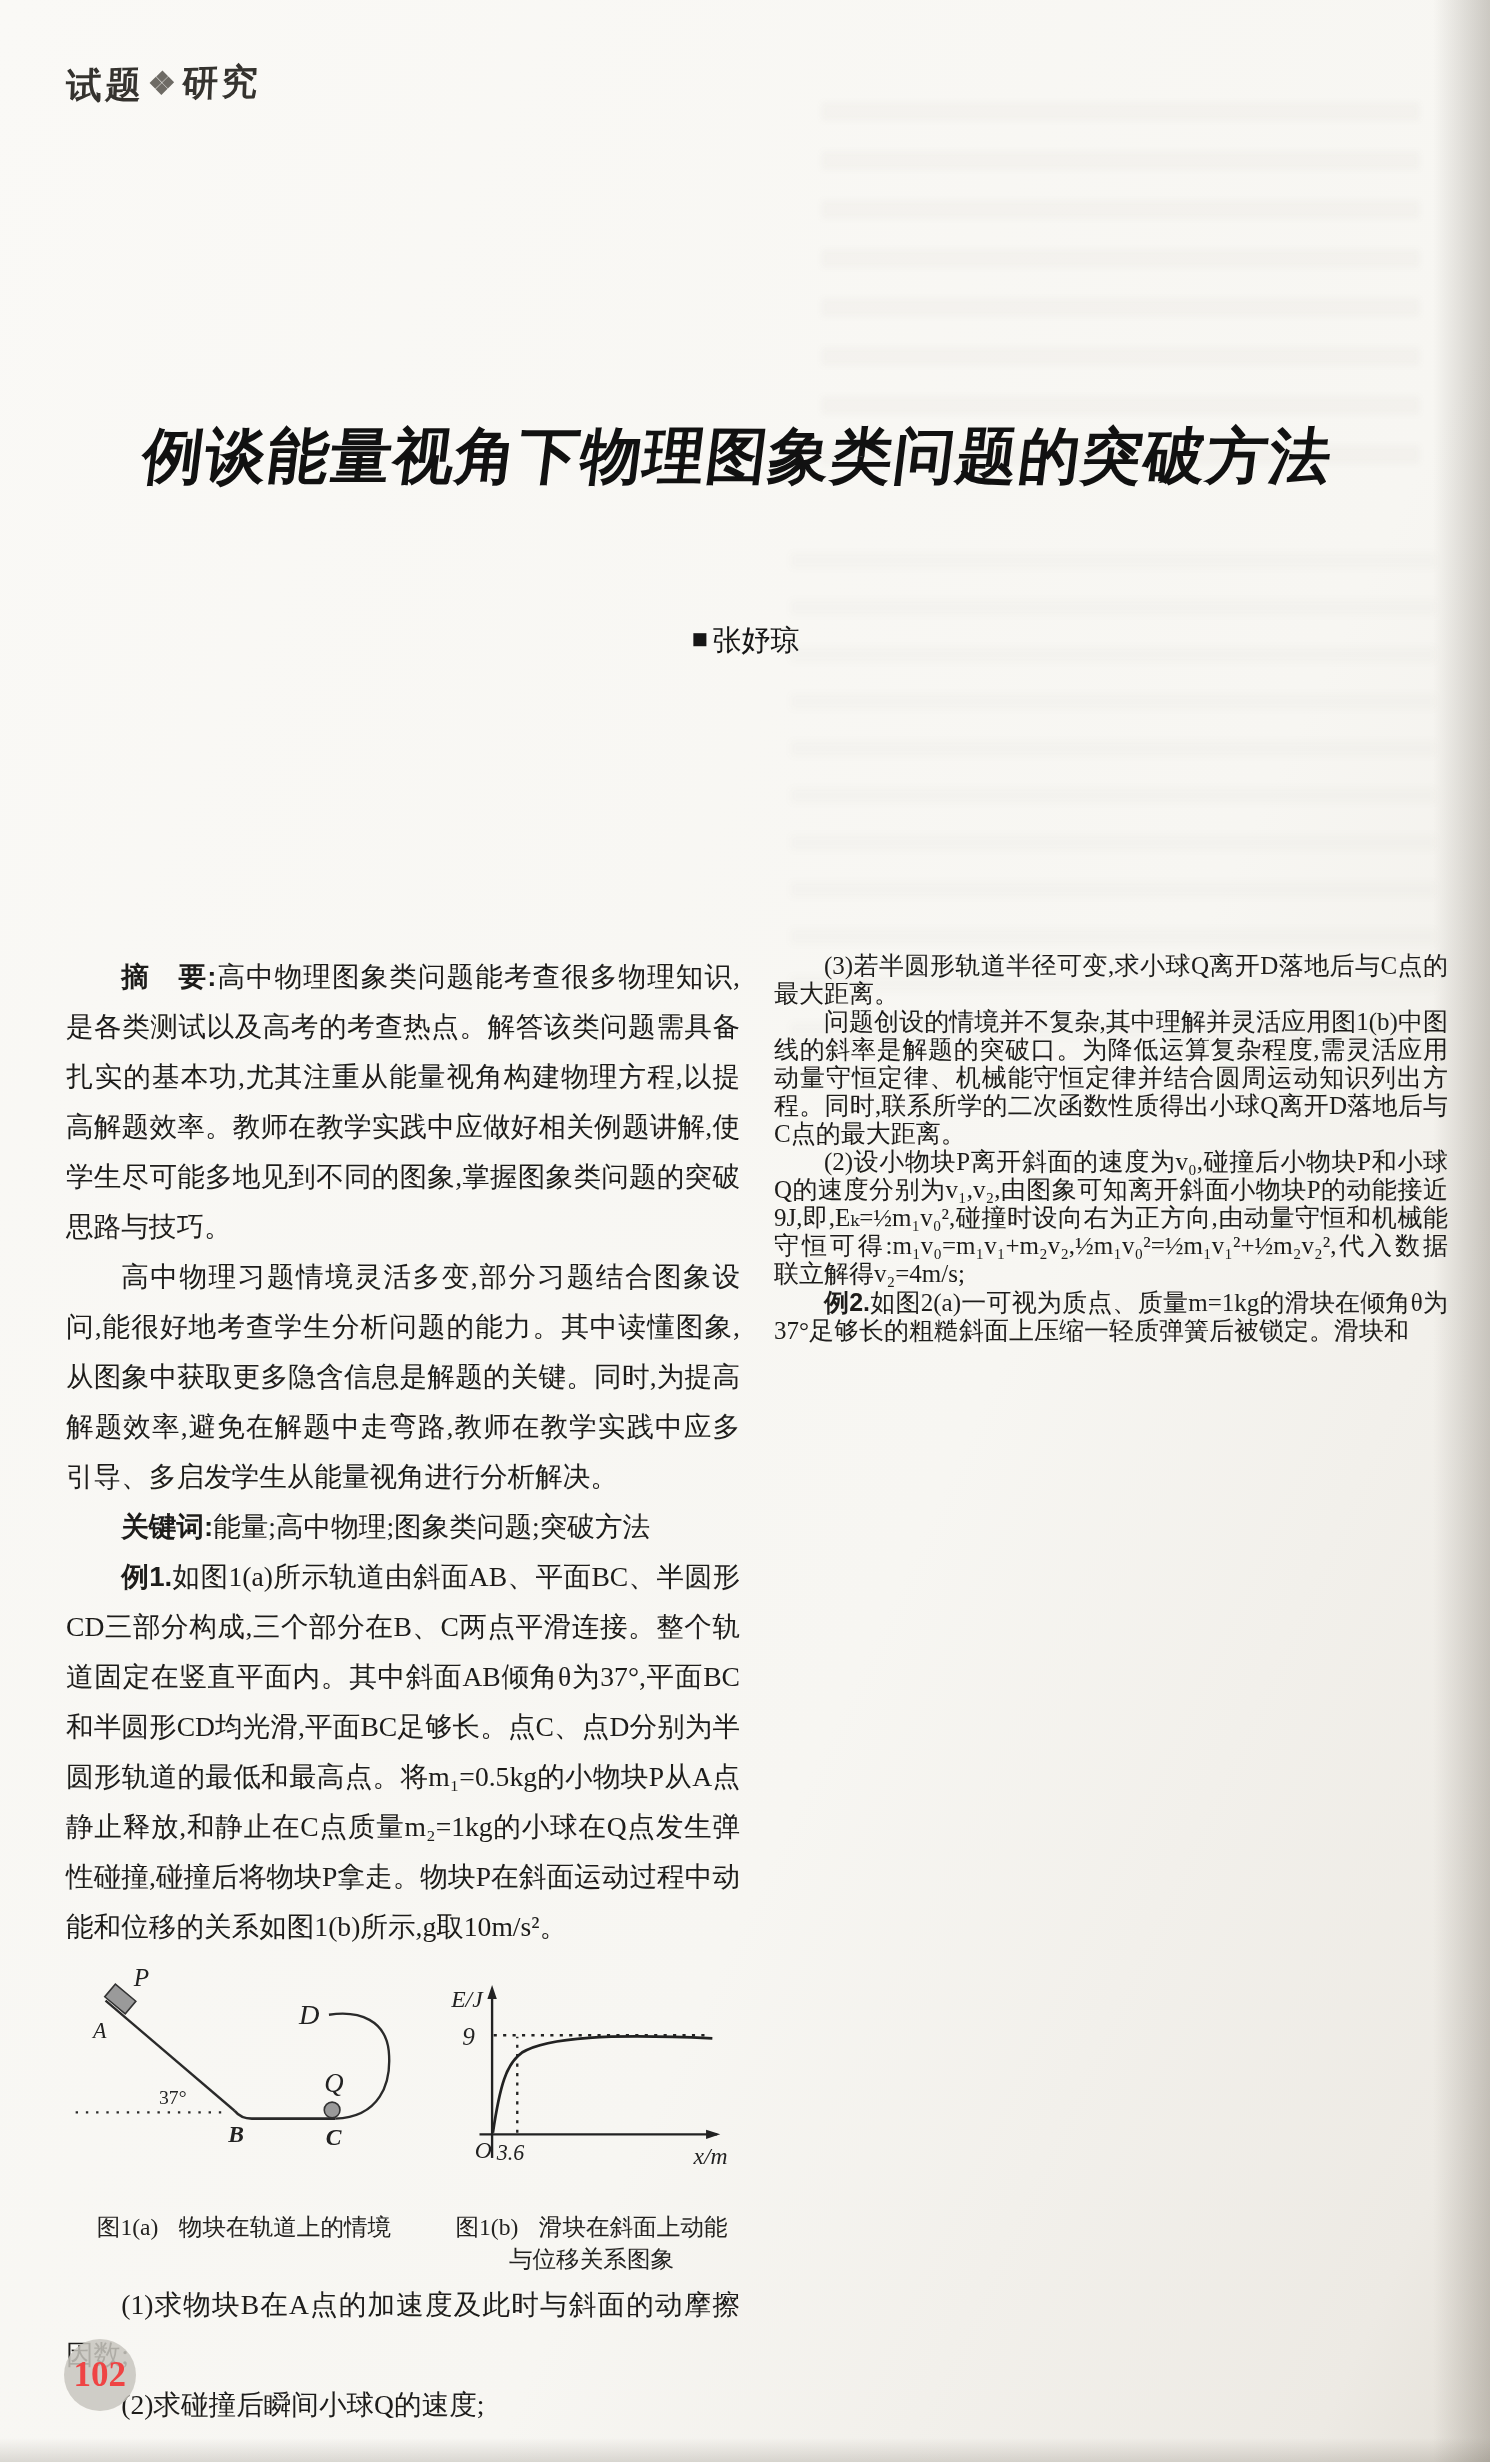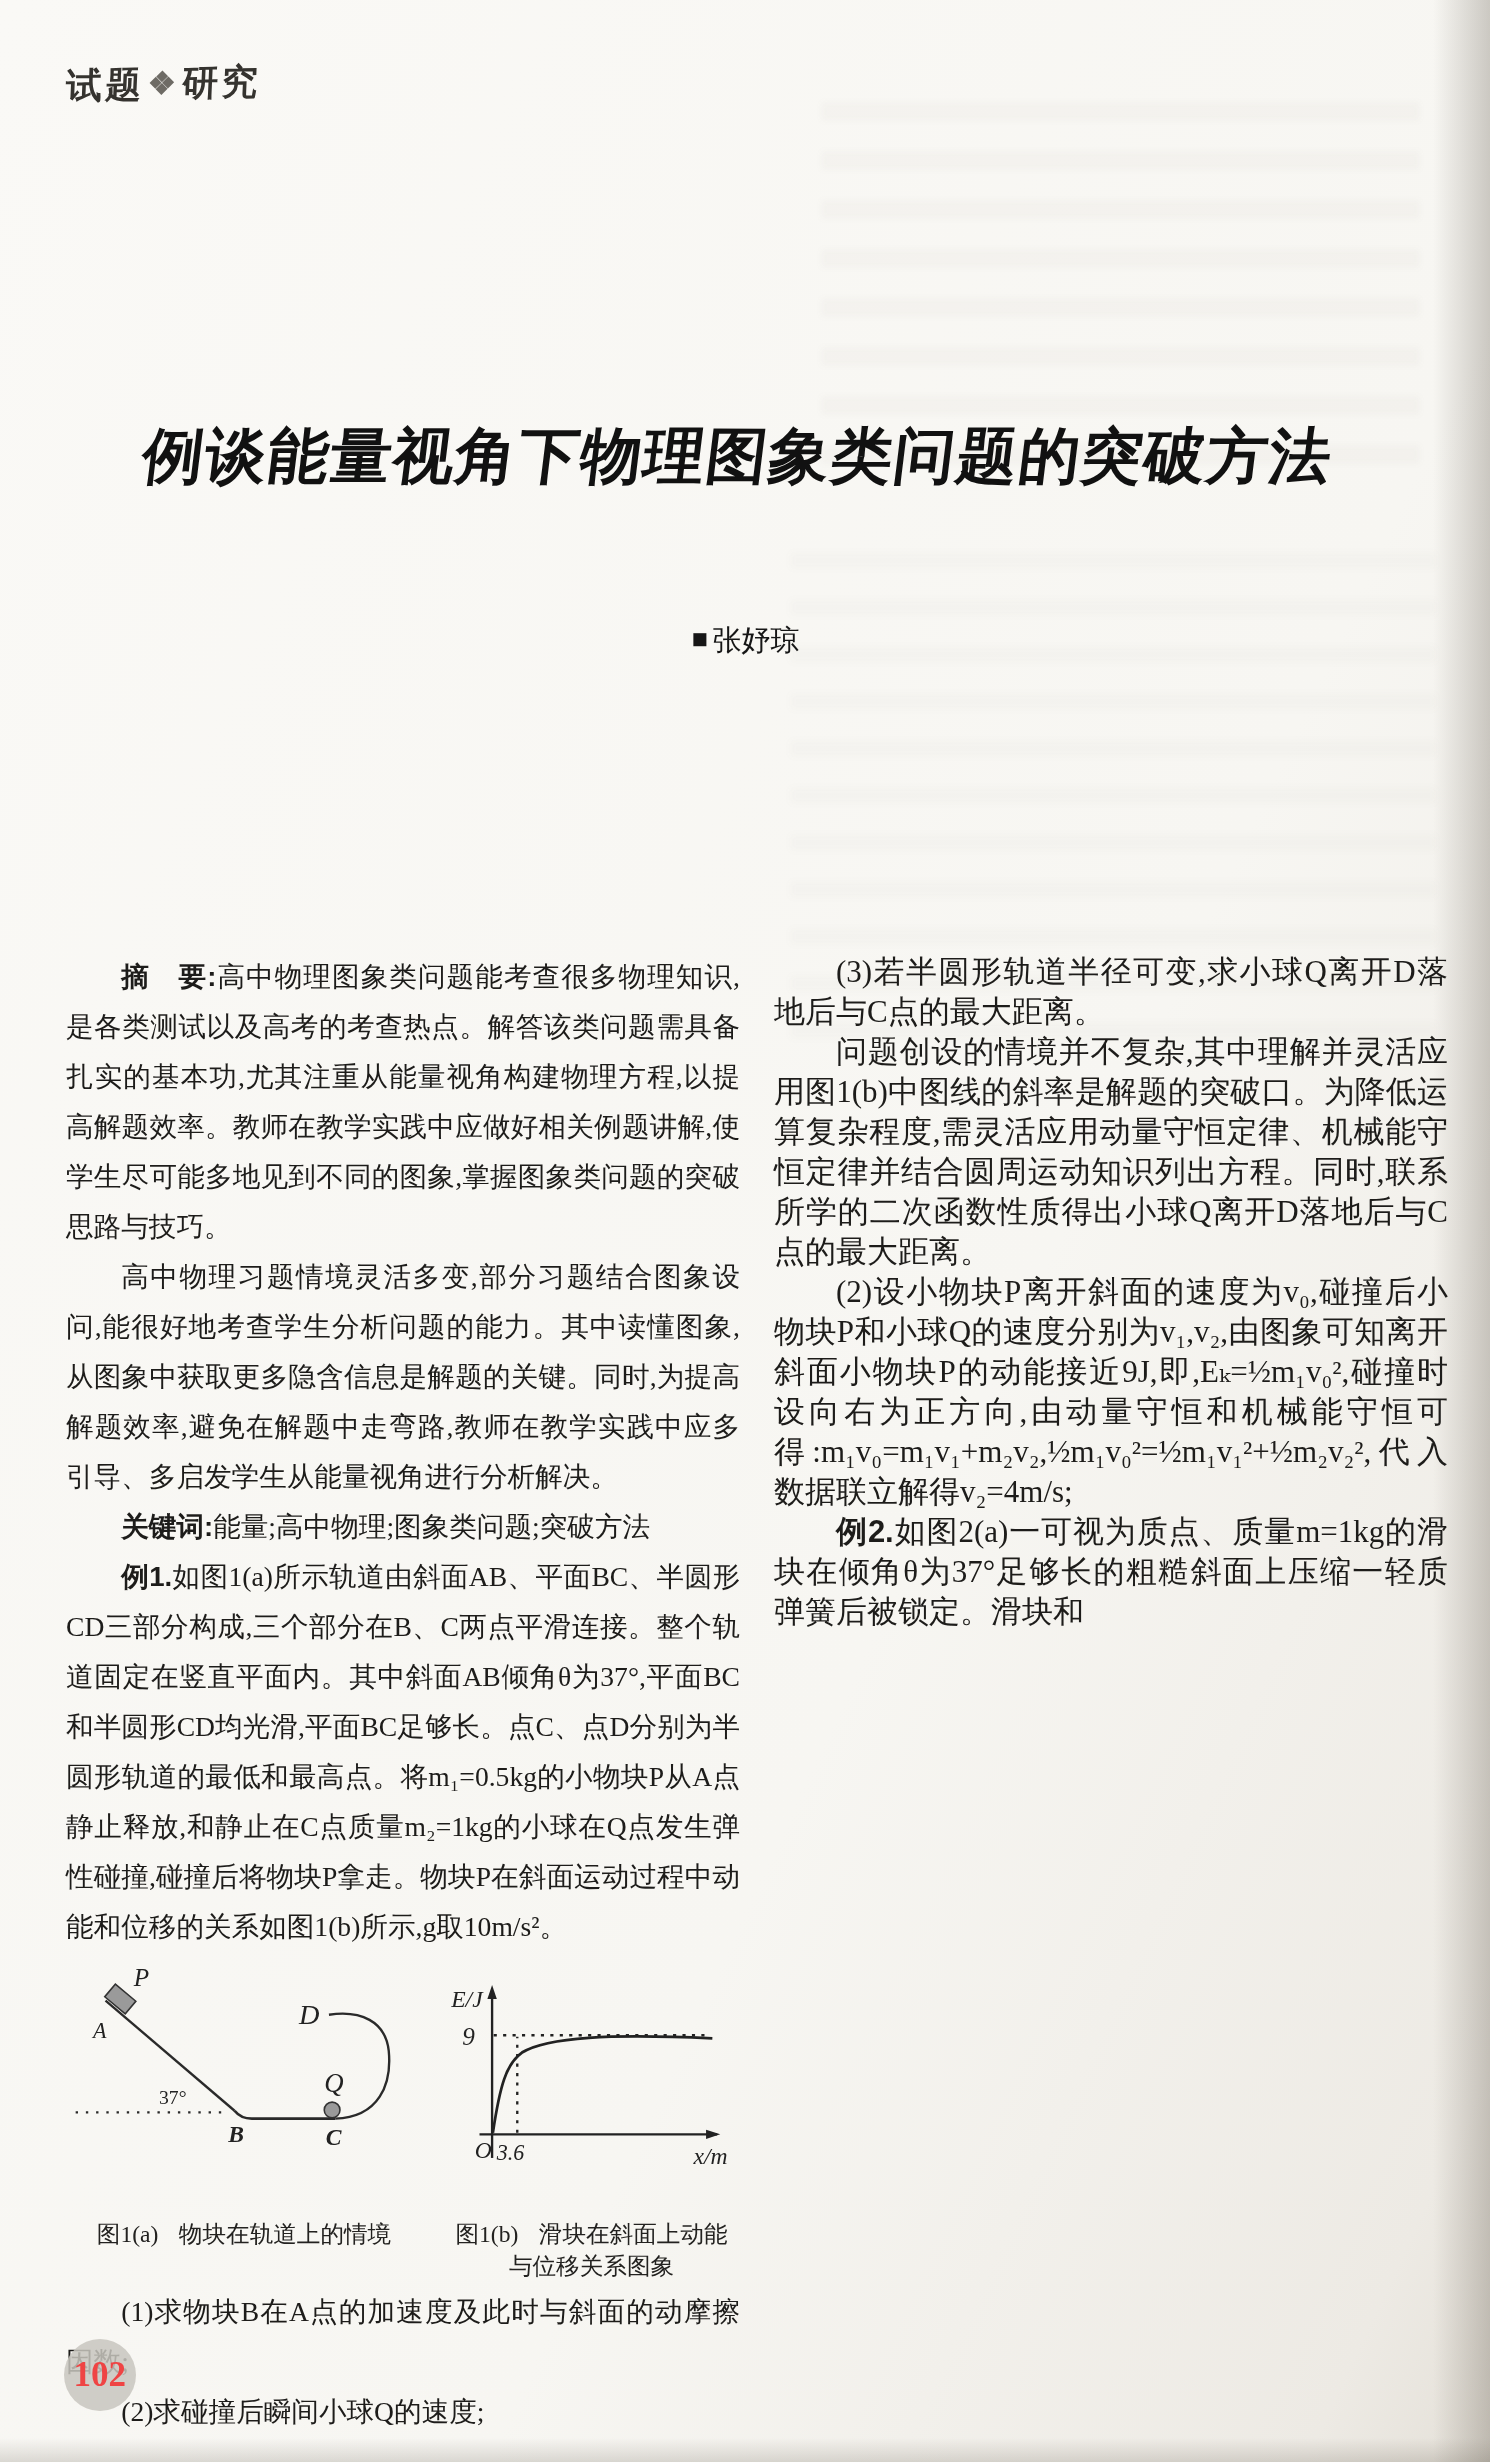--- a/index.html
+++ b/index.html
@@ -37,27 +37,27 @@
   }
   .author-line{position:absolute;left:0;width:100%;top:621px;text-align:center;
     font-family:"Liberation Sans","DejaVu Sans",sans-serif;
     font-size:29px;color:#161616;}
   .author-line .sq{font-size:27px;vertical-align:1.6px;padding-right:4.7px;}
   .col{position:absolute;top:952px;width:674px;}
   .col-left{left:66px;}
   .col-right{left:774px;width:674px;}
   .col p{margin:0;text-align:justify;text-justify:inter-ideograph;}
   .col-left p{font-size:27.6px;line-height:50px;}
-  .col-right p{font-size:31px;line-height:40px;}
+  .col-right p{font-size:25px;line-height:28px;}
   .indent{text-indent:2em;}
   .lead{font-family:"Liberation Sans","DejaVu Sans",sans-serif;font-weight:bold;}
   .figure-row{display:flex;gap:20.5px;margin:14px 0 4.7px 0;align-items:flex-start;}
   .figure-box{display:flex;flex-direction:column;align-items:center;}
   .figure-box svg{display:block;}
-  .fig-caption{font-size:23.6px;line-height:31.5px;color:#232220;text-align:center;margin-top:17px;}
+  .fig-caption{font-size:23.6px;line-height:31.5px;color:#232220;text-align:center;margin-top:10px;}
   .fig-caption .cap-label{padding-right:20.5px;}
   .svg-label{font-family:"Liberation Serif","DejaVu Serif",serif;font-style:italic;fill:#222;}
   .svg-cjk{font-family:"Liberation Serif","DejaVu Serif",serif;fill:#222;}
   .page-number{position:absolute;left:72px;top:2350px;width:87px;height:76px;}
   .page-number .circle{position:absolute;left:-7.9px;top:-11px;width:72px;height:72px;
     border-radius:50%;background:#c8c5be;opacity:.85;}
   .page-number .num{position:relative;font-weight:bold;font-size:35px;color:#ef4444;
     font-family:"Liberation Serif",serif;top:4.7px;left:1.6px;}
 </style>
 </head>

